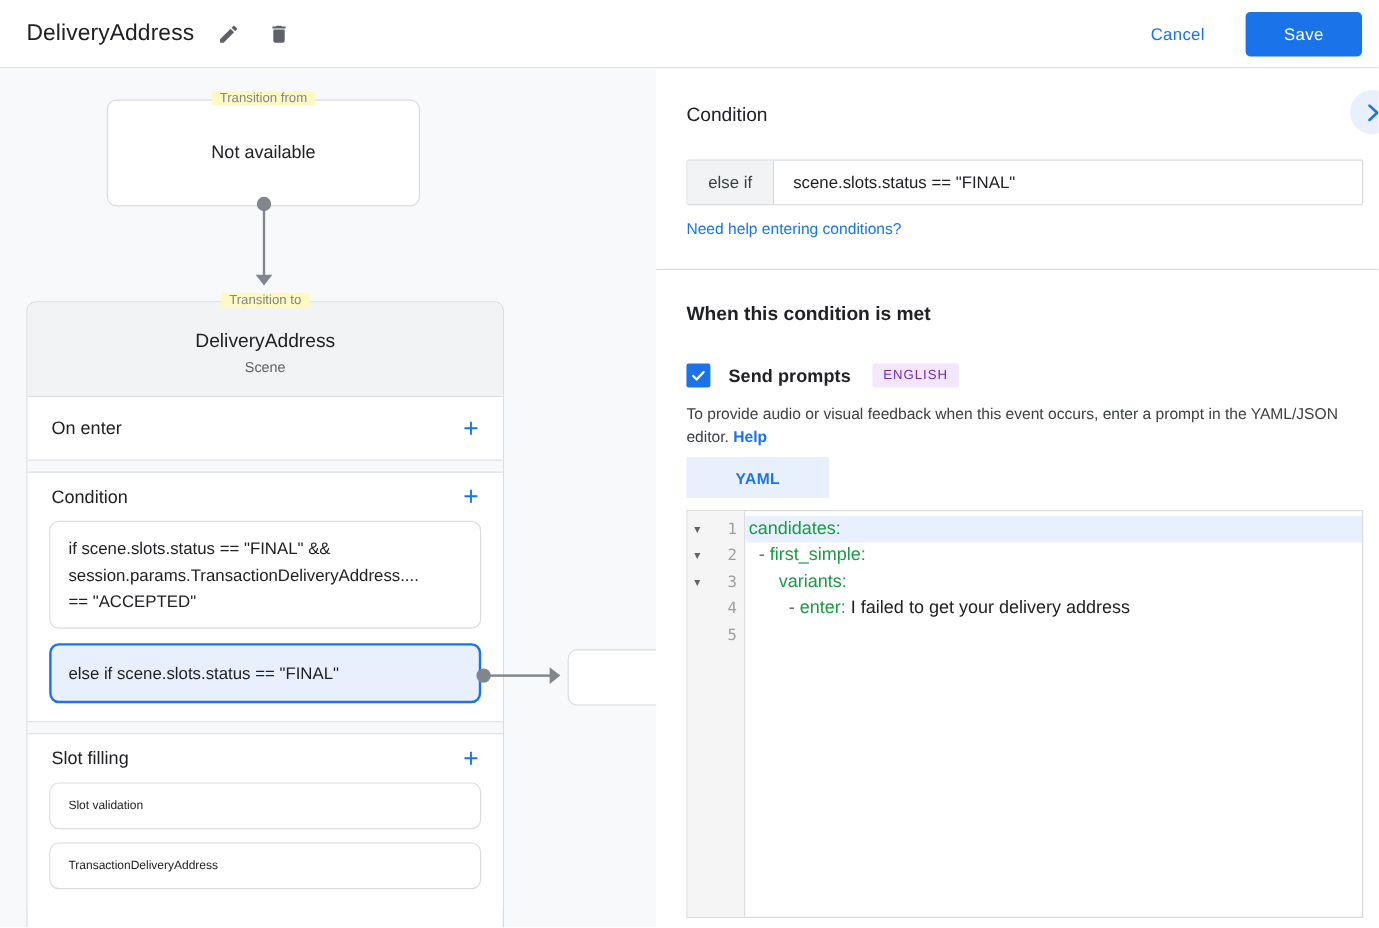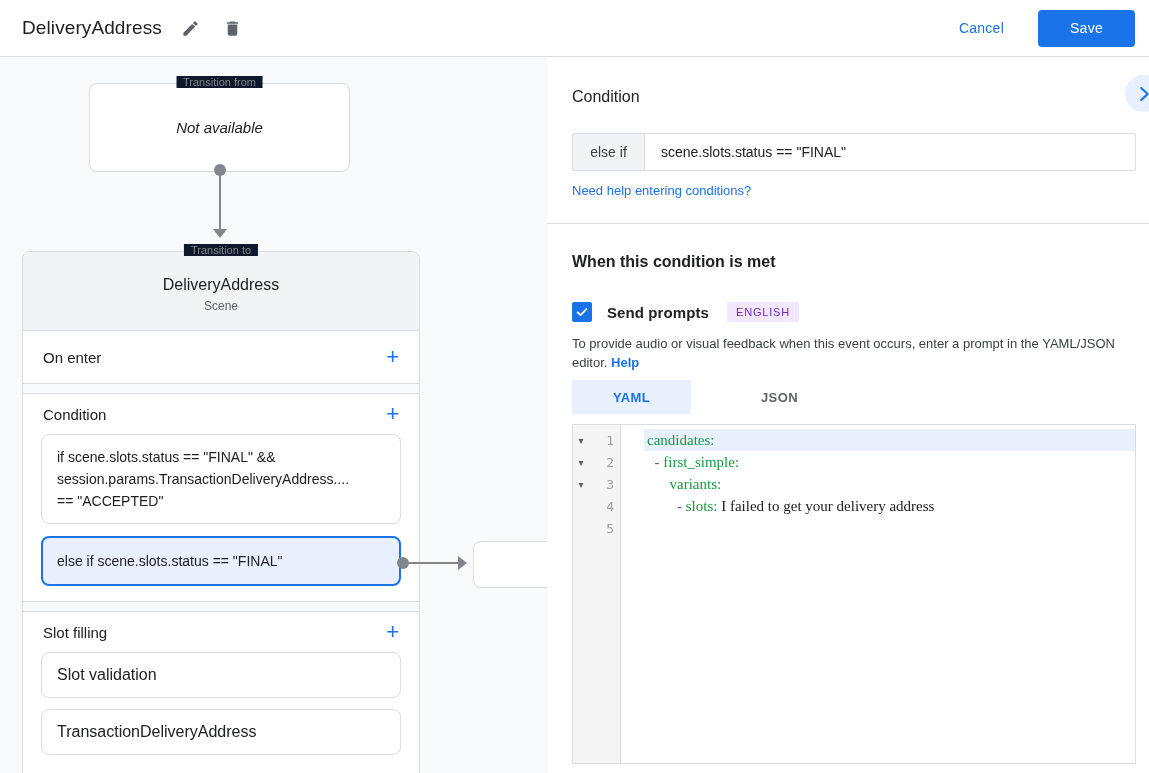--- a/index.html
+++ b/index.html
@@ -20,25 +20,25 @@
     width:97px; height:37px; font-size:14px; font-weight:500; cursor:pointer;
     font-family:inherit; letter-spacing:.25px; }
 
   
   .main { display:flex; height:716px; overflow:hidden; }
   .lp { width:547px; flex:none; position:relative; background:#f8f9fa; overflow:hidden; }
   .rp { flex:1; position:relative; background:#fff; padding:30px 13px 0 25px; }
 
   
   .fieldset-legend { position:absolute; top:-8px; left:50%; transform:translateX(-50%);
-    background:#0f172a; padding:0 7px; font-size:11px; color:#80868b; white-space:nowrap; }
+    background:#fef9c3; padding:0 7px; font-size:11px; color:#80868b; white-space:nowrap; }
   .tf-box { position:absolute; left:89px; top:26px; width:261px; height:89px;
     background:#fff; border:1px solid #dadce0; border-radius:8px;
     display:flex; align-items:center; justify-content:center; }
-  .tf-content { font-size:15px; color:#202124;font-style:italic; }
+  .tf-content { font-size:15px; color:#202124; }
 
   .v-conn-dot { position:absolute; left:214px; top:107px; width:12px; height:12px;
     border-radius:50%; background:#80868b; }
   .v-conn-line { position:absolute; left:219px; top:115px; width:2px; height:58px; background:#80868b; }
   .v-conn-arrow { position:absolute; left:213px; top:172px; width:0; height:0;
     border-left:7px solid transparent; border-right:7px solid transparent; border-top:9px solid #80868b; }
 
   .scene-card { position:absolute; left:22px; top:194px; width:398px; min-height:640px;
     background:#fff; border:1px solid #dadce0; border-radius:8px; }
   .scene-card .fieldset-legend { top:-8px; }
@@ -56,21 +56,21 @@
   .gap-band { height:10px; background:#f8f9fa; border-bottom:1px solid #dadce0; }
   .sect-title-row { height:40px; display:flex; align-items:center; justify-content:space-between;
     padding:0 20px; }
   .cond-list { padding:0 18px 15px 18px; }
   .cond-box { border:1px solid #dadce0; border-radius:8px; background:#fff;
     padding:11px 15px; font-size:14px; line-height:22px; color:#202124; cursor:pointer; }
   .cond-box + .cond-box { margin-top:12px; }
   .cond-box.selected { background:#e8f0fe; border:2px solid #1a73e8; padding:12px 14px; }
   .slot-list { padding:0 18px 15px 18px; }
   .slot-box { border:1px solid #dadce0; border-radius:8px; background:#fff;
-    padding:13px 15px; font-size:16px; color:#202124; cursor:pointer; }
+    padding:13px 15px; font-size:10px; color:#202124; cursor:pointer; }
   .slot-box + .slot-box { margin-top:11px; }
 
   .h-conn-dot { position:absolute; left:397px; top:500px; width:12px; height:12px;
     border-radius:50%; background:#80868b; }
   .h-conn-line { position:absolute; left:404px; top:505px; width:56px; height:2px; background:#80868b; }
   .h-conn-arrow { position:absolute; left:458px; top:499px; width:0; height:0;
     border-top:7px solid transparent; border-bottom:7px solid transparent; border-left:9px solid #80868b; }
   .target-box { position:absolute; left:473px; top:484px; width:95px; height:47px;
     background:#fff; border:1px solid #dadce0; border-radius:8px; }
 
@@ -96,36 +96,36 @@
     display:flex; align-items:center; justify-content:center; }
   .cbox.unchecked { border:2px solid #5f6368; background:#fff; }
   .cbox.checked { background:#1a73e8; }
   .check-label { font-size:15px; font-weight:600; color:#202124; letter-spacing:.1px; }
   .lang-badge { margin-left:18px; background:#f2e7fe; color:#7627bb; font-size:11px;
     font-weight:400; letter-spacing:.8px; padding:4px 9px; border-radius:2px; }
 
   .prompt-desc { margin-top:12px; font-size:13px; line-height:19px; color:#3c4043; max-width:567px; }
   .inline-help { color:#1a73e8; text-decoration:none; cursor:pointer;font-weight:bold; }
 
-  .tabs { display:flex; margin-top:8px;gap:29px; }
+  .tabs { display:flex; margin-top:8px; }
   .tab { width:119px; height:34px; display:flex; align-items:center; justify-content:center;
     font-size:13px; font-weight:600; letter-spacing:.4px; color:#5f6368; cursor:pointer; }
   .tab.active { background:#e8f0fe; color:#1a73e8; }
 
   .editor { margin-top:10px; border:1px solid #dadce0; height:340px; display:flex;
     background:#fff; overflow:hidden; }
   .gutter { width:48px; flex:none; background:#f5f5f5; border-right:1px solid #ddd;
     padding-top:4px; }
   .gutter-row { height:22px; display:flex; align-items:center; }
   .fold { width:16px; text-align:center; font-size:10px; color:#616161; cursor:pointer; }
   .lnum { flex:1; text-align:right; padding-right:6px; font-family:"DejaVu Sans Mono",monospace;
     font-size:13px; color:#9e9e9e; }
   .code { flex:1; padding-top:4px; overflow:hidden; }
   .code-line { height:22px; line-height:22px; white-space:pre; padding-left:3px;
-    font-family:Liberation Serif, serif; font-size:15px;margin-left:23px; }
+    font-family:Liberation Sans, sans-serif; font-size:15px; }
   .code-line.hl { background:#e8f0fe; }
   .seg-key { color:#189c3f; }
   .seg-meta { color:#616161; }
   .seg-plain { color:#202124; }
 </style>
 </head>
 <body>
 
 <div class="app-header">
   <span class="page-title">DeliveryAddress</span>
@@ -242,21 +242,20 @@
         </span>
       </span>
       <span class="check-label">Send prompts</span>
       <span class="lang-badge">ENGLISH</span>
     </div>
 
     <p class="prompt-desc"><span>To provide audio or visual feedback when this event occurs, enter a prompt in the YAML/JSON editor.</span> <a class="inline-help">Help</a></p>
 
     <div class="tabs">
         <div class="tab active">YAML</div>
-        <div class="tab">JSON</div>
       </div>
 
     <div class="editor">
       <div class="gutter">
           <div class="gutter-row">
             <span class="fold">▾</span>
             <span class="lnum">1</span>
           </div>
           <div class="gutter-row">
             <span class="fold">▾</span>
@@ -272,18 +271,18 @@
           </div>
           <div class="gutter-row">
             <span class="fold"></span>
             <span class="lnum">5</span>
           </div>
         </div>
       <div class="code">
           <div class="code-line hl"><span class="seg-key">candidates:</span></div>
           <div class="code-line"><span class="seg-plain">  </span><span class="seg-meta">- </span><span class="seg-key">first_simple:</span></div>
           <div class="code-line"><span class="seg-plain">      </span><span class="seg-key">variants:</span></div>
-          <div class="code-line"><span class="seg-plain">        </span><span class="seg-meta">- </span><span class="seg-key">slots:</span><span class="seg-plain"> I failed to get your delivery address</span></div>
+          <div class="code-line"><span class="seg-plain">        </span><span class="seg-meta">- </span><span class="seg-key">enter:</span><span class="seg-plain"> I failed to get your delivery address</span></div>
           <div class="code-line"></div>
         </div>
     </div>
   </div>
 </div>
 
 </body></html>

